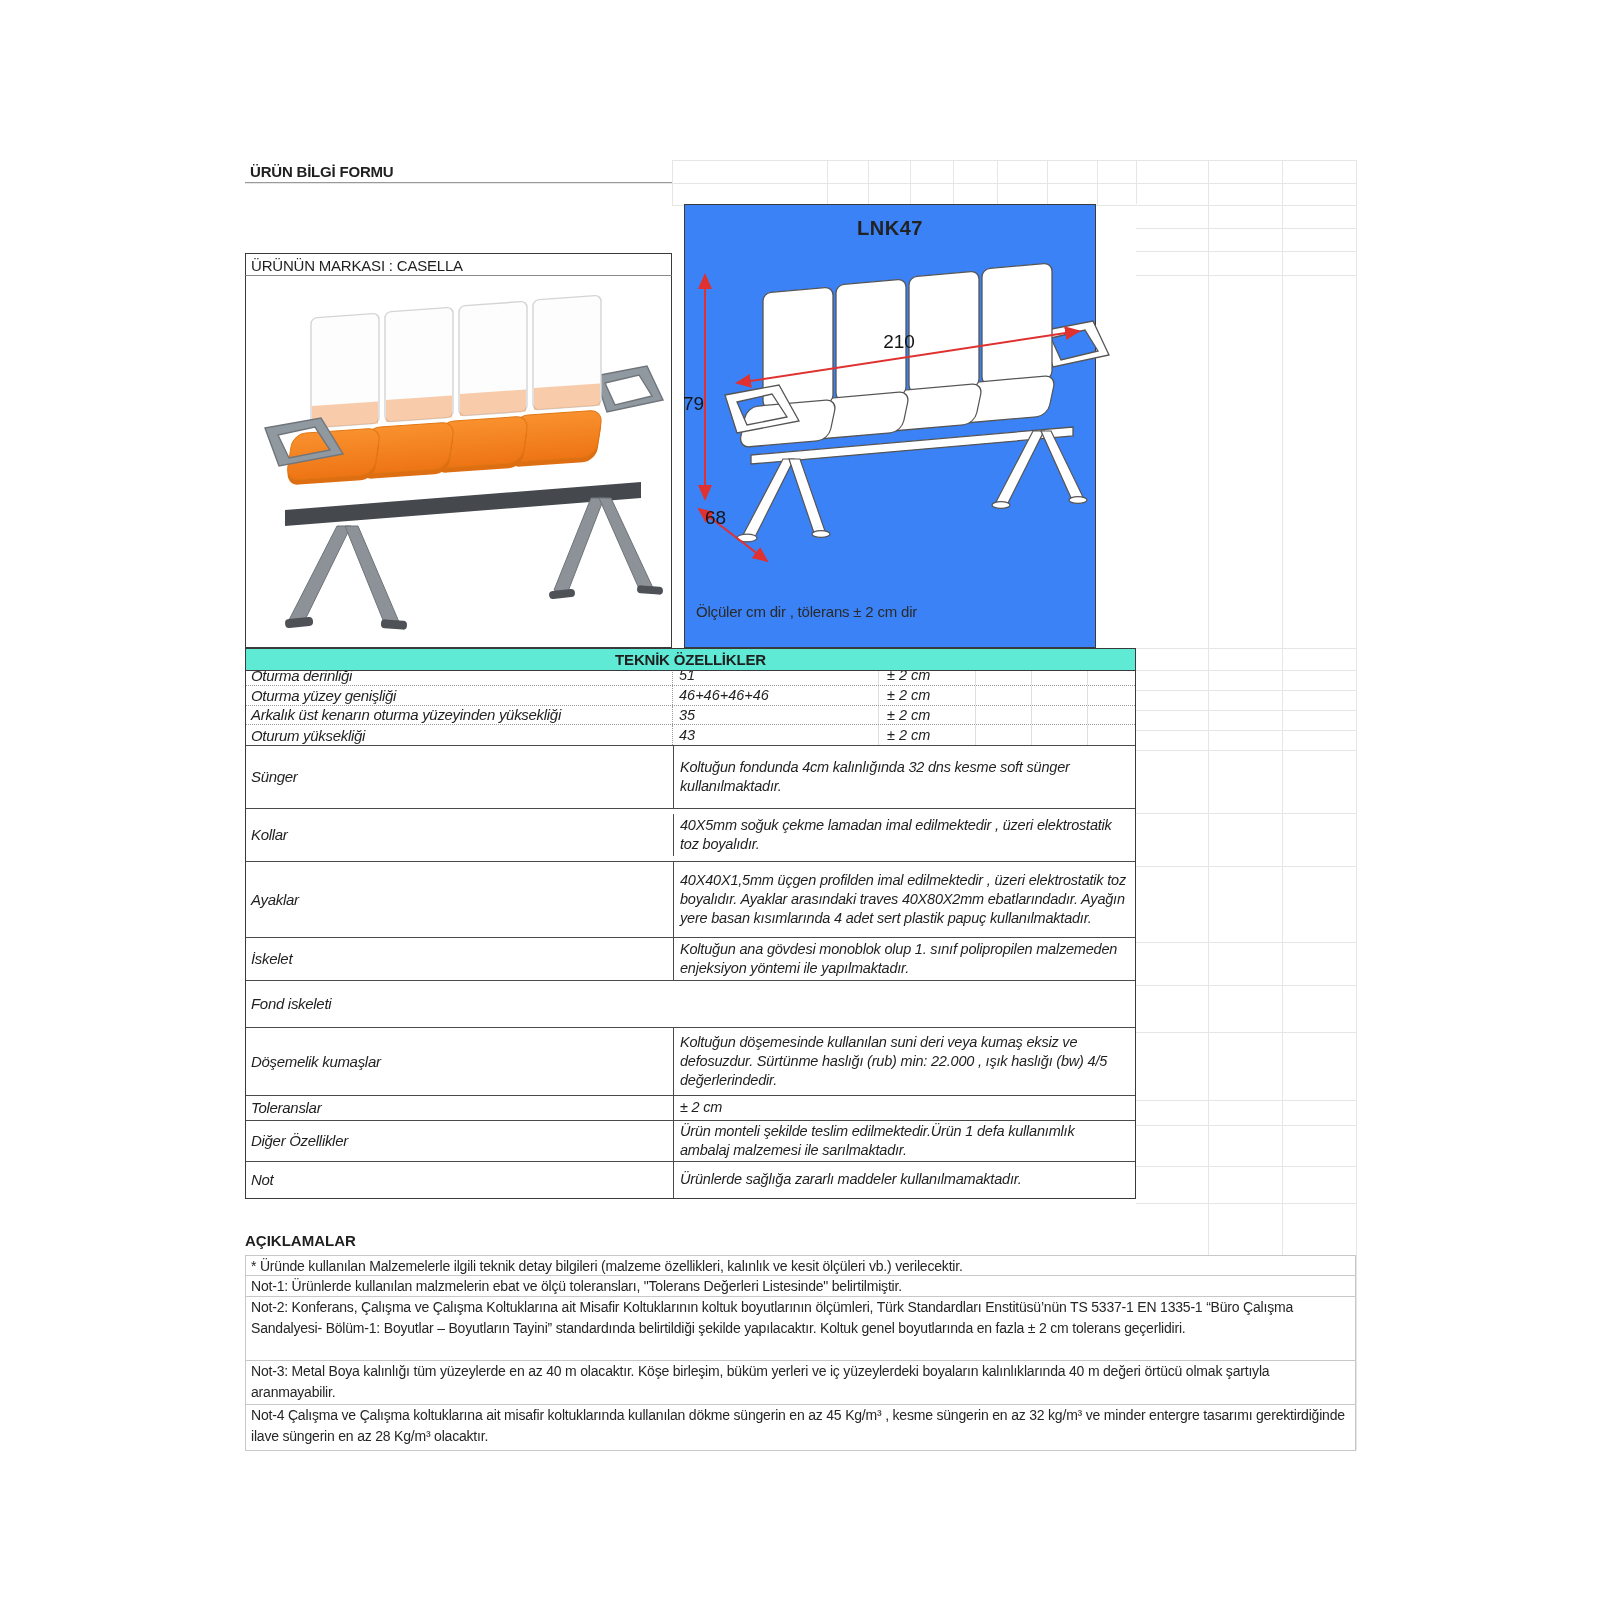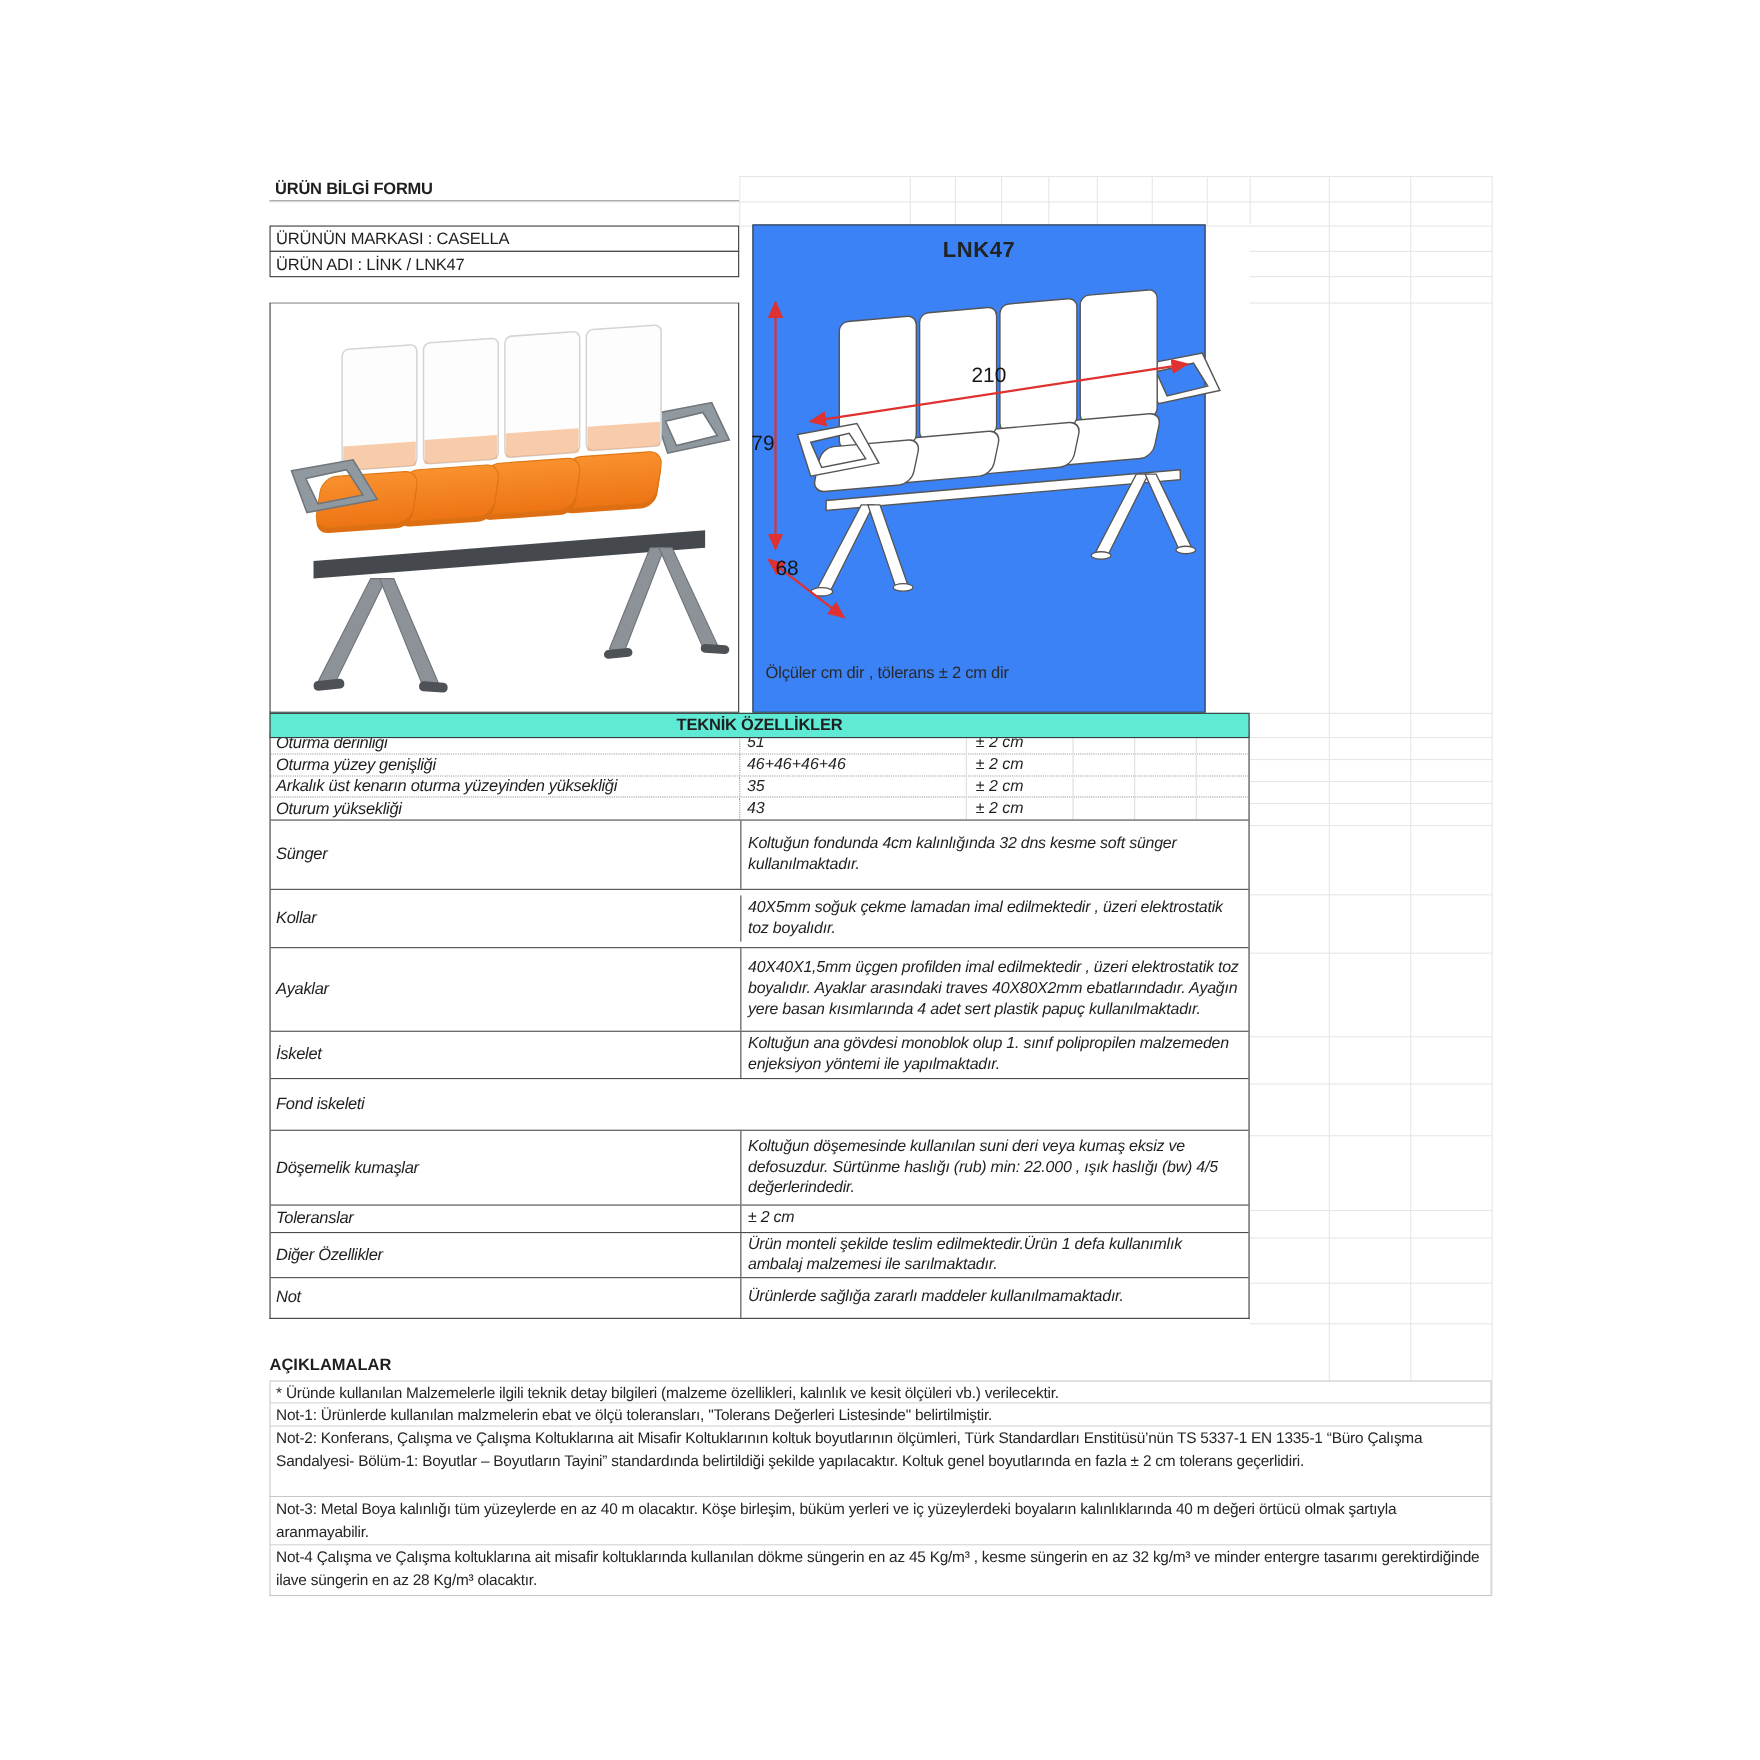--- a/index.html
+++ b/index.html
@@ -4,21 +4,21 @@
 <style>
   html,body{margin:0;padding:0;background:#ffffff;}
   .sheet{position:relative;width:1600px;height:1600px;background:#ffffff;
          font-family:"Liberation Sans", sans-serif;color:#1f1f1f;overflow:hidden;}
   
   .fh{position:absolute;height:1px;background:#e6e6e6;}
   .fv{position:absolute;width:1px;background:#e6e6e6;}
   
   .cell{position:absolute;box-sizing:border-box;background:#fff;z-index:2;
         font-size:15px;letter-spacing:-0.2px;display:flex;align-items:center;padding-left:5px;}
-  .cell.bordered{border:1.4px solid #3a3a3a;}
+  .cell.bordered{border:1.4px solid #3a3a3a;margin-top:48px;}
   .title-cell{font-weight:bold;border-bottom:1px solid #9a9a9a;}
   .center{justify-content:center;padding-left:0;}
   
   .image-box{position:absolute;left:245px;top:275px;width:427px;height:373px;background:#fff;
              border:1.4px solid #3a3a3a;border-top:1px solid #8a8a8a;z-index:2;box-sizing:border-box;}
   .panel{position:absolute;left:684px;top:204px;width:412px;height:444px;background:#3b82f6;
          border:1.4px solid #3a3a3a;z-index:2;box-sizing:border-box;}
   .panel-title{position:absolute;left:0;top:12px;width:100%;text-align:center;
                font-weight:bold;font-size:20px;letter-spacing:0.5px;color:#222;}
   .panel-note{position:absolute;left:11px;top:398px;font-size:15px;color:#2a2a2a;letter-spacing:-0.2px;}

